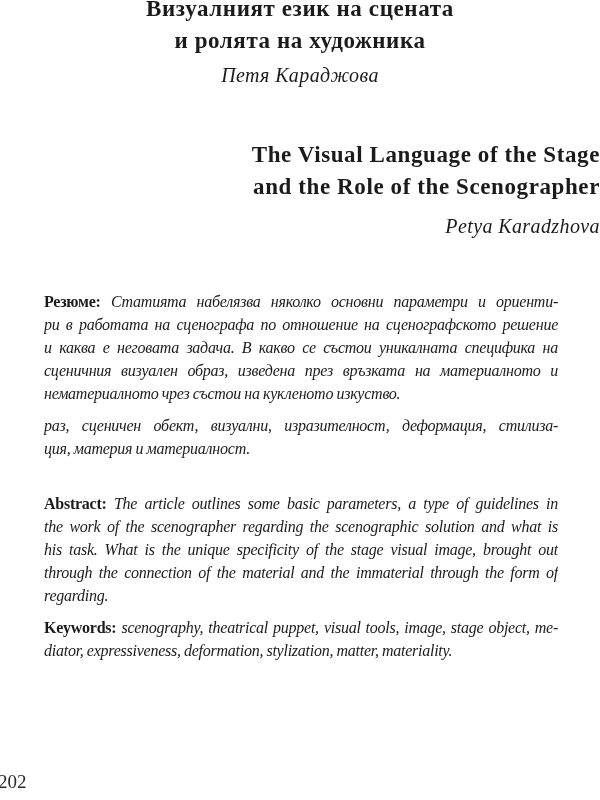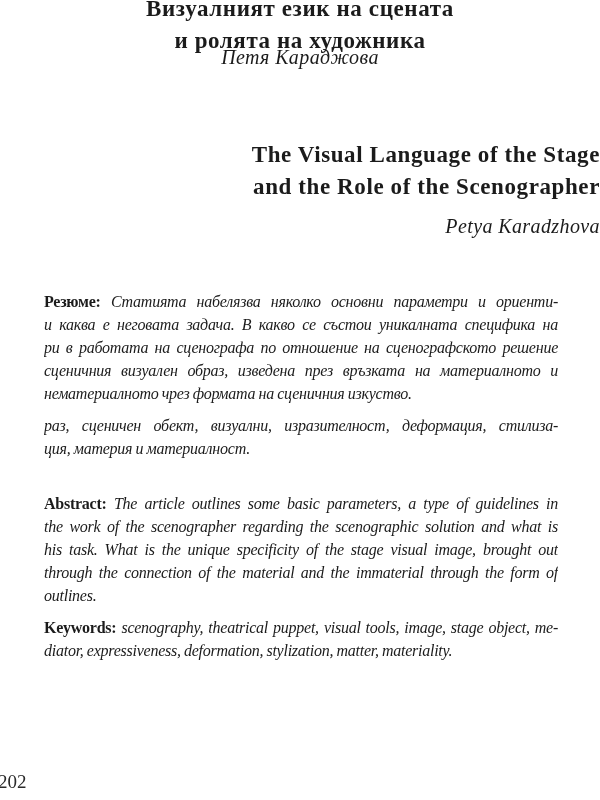--- a/index.html
+++ b/index.html
@@ -31,21 +31,21 @@
   .author {
     position: absolute;
     left: 0;
     right: 0;
     text-align: center;
     font-style: italic;
     font-size: 20px;
     line-height: 28px;
     letter-spacing: 0.4px;
   }
-  .bg-author { top: 43px; }
+  .bg-author { top: 61px; }
   .en-author { top: 212px; text-align: right; }
 
   .textblock {
     position: absolute;
     left: 44px;
     width: 514px;
     top: 290px;
     height: 380px;
     font-size: 16px;
     letter-spacing: -0.25px;
@@ -104,40 +104,40 @@
 
   <div class="author en-author">Petya Karadzhova</div>
 
   <div class="textblock">
 
     <div class="para para-abstract-bg">
       <div class="jline">
         <span class="lbl">Резюме:</span>
         <span>Статията набелязва няколко основни параметри и ориенти-</span>
       </div>
+      <div class="jline">ри в работата на сценографа по отношение на сценографското решение</div>
       <div class="jline">и каква е неговата задача. В какво се състои уникалната специфика на</div>
-      <div class="jline">ри в работата на сценографа по отношение на сценографското решение</div>
       <div class="jline">сценичния визуален образ, изведена през връзката на материалното и</div>
-      <div class="jline last">нематериалното чрез формата на сценичния изкуство.</div>
+      <div class="jline last">нематериалното чрез състои на кукленото изкуство.</div>
     </div>
 
     <div class="para para-keywords-bg">
       <div class="jline">раз, сценичен обект, визуални, изразителност, деформация, стилиза-</div>
       <div class="jline last">ция, материя и материалност.</div>
     </div>
 
     <div class="para para-abstract-en">
       <div class="jline">
         <span class="lbl">Abstract:</span>
         <span>The article outlines some basic parameters, a type of guidelines in</span>
       </div>
       <div class="jline">the work of the scenographer regarding the scenographic solution and what is</div>
       <div class="jline">his task. What is the unique specificity of the stage visual image, brought out</div>
       <div class="jline">through the connection of the material and the immaterial through the form of</div>
-      <div class="jline last">outlines.</div>
+      <div class="jline last">regarding.</div>
     </div>
 
     <div class="para para-keywords-en">
       <div class="jline">
         <span class="lbl">Keywords:</span>
         <span>scenography, theatrical puppet, visual tools, image, stage object, me-</span>
       </div>
       <div class="jline last">diator, expressiveness, deformation, stylization, matter, materiality.</div>
     </div>
 

